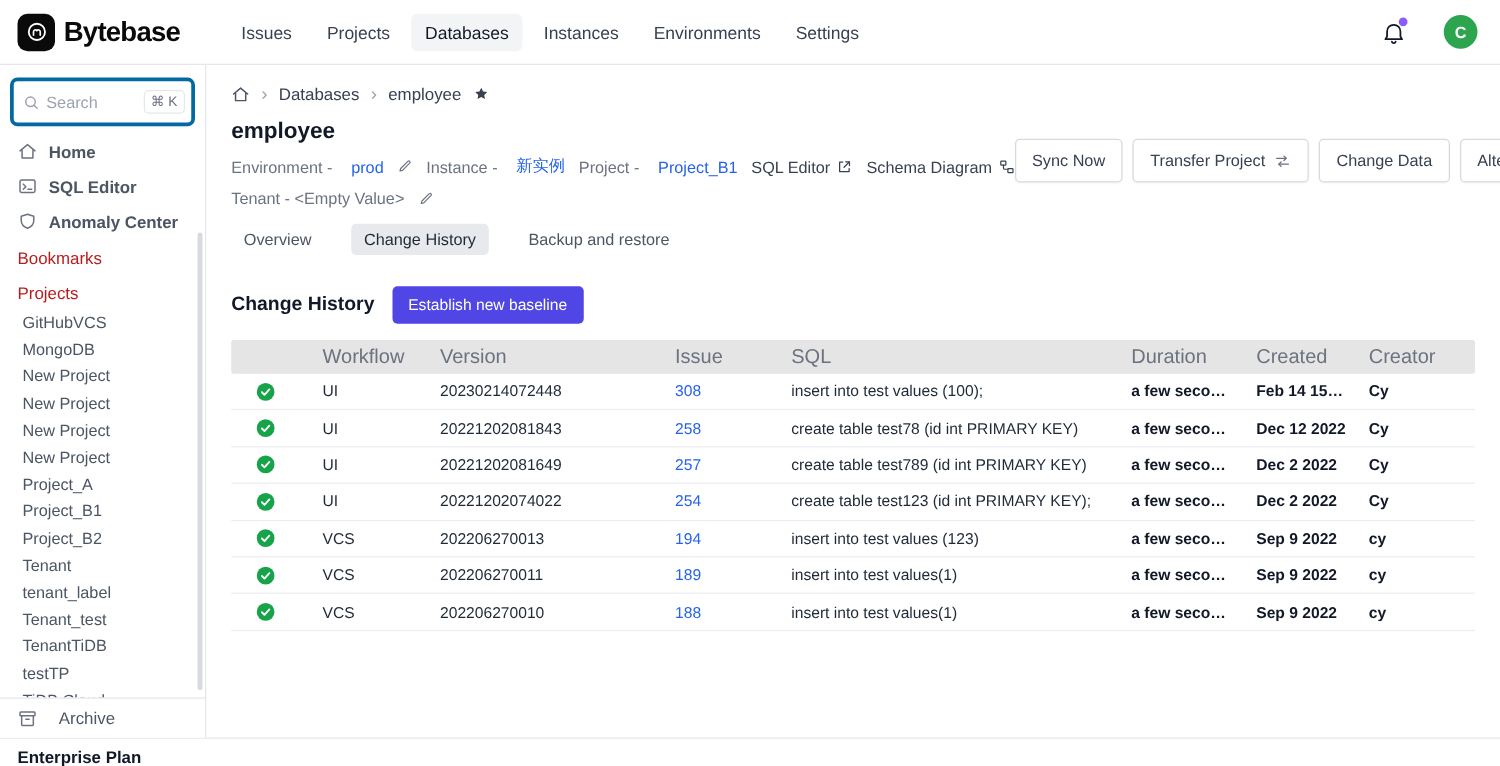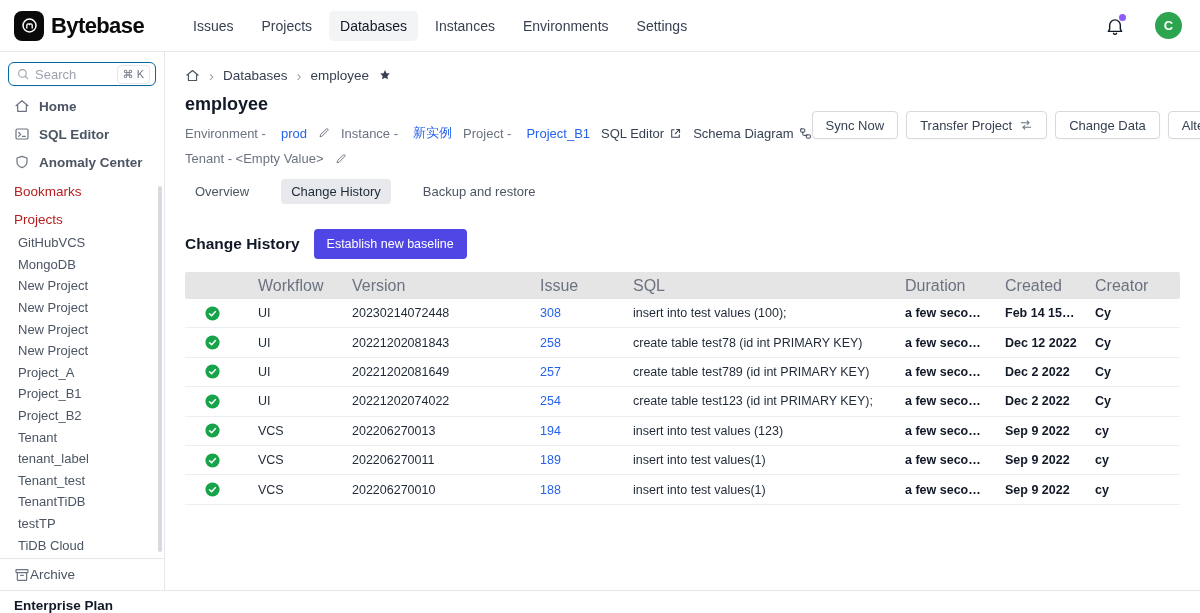--- a/index.html
+++ b/index.html
@@ -16,50 +16,50 @@
   .nav-item { font-size:14px; color:#374151; padding:7px 11px; border-radius:5px; cursor:pointer; white-space:nowrap; }
   .nav-item.active { background:#f3f4f6; color:#111827; }
   .topbar-spacer { flex:1; }
   .bell-wrap { position:relative; margin-right:18px; cursor:pointer; color:#111827; display:flex; }
   .bell-dot { position:absolute; top:-2px; right:-1px; width:7px; height:7px; border-radius:50%; background:#8b5cf6; }
   .avatar { width:27px; height:27px; border-radius:50%; background:var(--avatar,#2da44e); color:#fff; font-size:13px; font-weight:700; display:flex; align-items:center; justify-content:center; cursor:pointer; }
 
   
   .body { flex:1; min-height:0; display:flex; }
   .sidebar { width:165px; flex:0 0 165px; border-right:1px solid #e5e7eb; display:flex; flex-direction:column; position:relative; background:#fff; }
-  .search-box { margin:10px 8px 6px; height:24px; border:1px solid #0369a1; border-radius:6px; display:flex; align-items:center; gap:5px; padding:0 5px 0 7px; background:#fff; box-shadow:0 1px 2px rgba(0,0,0,.04); }
+  .search-box { margin:10px 8px 6px; height:39px; border:3px solid #0369a1; border-radius:6px; display:flex; align-items:center; gap:5px; padding:0 5px 0 7px; background:#fff; box-shadow:0 1px 2px rgba(0,0,0,.04); }
   .search-box svg { color:#9ca3af; flex:0 0 auto; }
   .search-input { border:0; outline:0; flex:1; min-width:0; font-size:13px; color:#374151; font-family:inherit; background:transparent; }
   .search-input::placeholder { color:#9ca3af; }
   .kbd { font-size:11px; color:#6b7280; border:1px solid #e5e7eb; border-radius:4px; padding:2px 5px; white-space:nowrap; background:#fff; }
   .side-item { display:flex; align-items:center; gap:9px; height:28px; padding:0 14px; font-size:13.5px; color:#4b5563; cursor:pointer;font-weight:bold; }
   .side-item svg { color:#6b7280; flex:0 0 auto; }
   .side-label { height:26px; display:flex; align-items:center; padding:0 14px; font-size:13.5px; color:#b91c1c; margin-top:2px; cursor:pointer; }
   .project-scroll { flex:1; min-height:0; overflow:hidden; }
   .proj-item { height:21.6px; display:flex; align-items:center; padding:0 14px 0 18px; font-size:13px; color:#4b5563; cursor:pointer; white-space:nowrap; }
   .scroll-thumb { position:absolute; right:2px; top:134px; width:4px; height:366px; border-radius:2px; background:#d7dade; }
-  .archive-row { border-top:1px solid #e5e7eb; height:32px; flex:0 0 32px; display:flex; align-items:center; gap:0; padding:0 14px; font-size:13.5px; color:#4b5563; cursor:pointer; }
+  .archive-row { border-top:1px solid #e5e7eb; height:32px; flex:0 0 32px; display:flex; align-items:center; gap:17px; padding:0 14px; font-size:13.5px; color:#4b5563; cursor:pointer; }
   .archive-row svg { color:#6b7280; }
 
   
   .main { flex:1; min-width:0; padding:12px 20px 0; overflow:hidden; }
   .breadcrumb { display:flex; align-items:center; gap:9px; font-size:13.5px; color:#374151; height:22px; }
   .crumb-home { color:#4b5563; cursor:pointer; display:flex; }
   .crumb-sep { color:#9ca3af; font-size:15px; line-height:1; }
   .crumb { cursor:pointer; white-space:nowrap; }
   .crumb-star { display:flex; color:#374151; cursor:pointer; }
   .page-head { display:flex; justify-content:space-between; align-items:flex-start; margin-top:8px; }
   .page-title { font-size:18px; font-weight:700; color:#111827; }
   .meta-row { display:flex; align-items:center; gap:11px; margin-top:9px; font-size:13px; color:#6b7280; }
   .meta-group { display:flex; align-items:center; gap:15px; white-space:nowrap; }
   .meta-link { color:var(--link,#2563eb); cursor:pointer; }
   .meta-action { color:#374151; font-weight:500; display:flex; align-items:center; gap:5px; cursor:pointer; white-space:nowrap; }
   .pencil { color:#6b7280; display:flex; cursor:pointer; }
   .actions { display:flex; gap:8px; padding-top:17px; }
-  .btn { height:28px; padding:0 13px; background:#fff; border:1px solid #d6d9de; border-radius:4px; font-size:13px; color:#374151; display:inline-flex; align-items:center; gap:7px; cursor:pointer; font-family:inherit; box-shadow:0 1px 2px rgba(0,0,0,.03); white-space:nowrap; }
+  .btn { height:35px; padding:0 13px; background:#fff; border:1px solid #d6d9de; border-radius:4px; font-size:13px; color:#374151; display:inline-flex; align-items:center; gap:7px; cursor:pointer; font-family:inherit; box-shadow:0 1px 2px rgba(0,0,0,.03); white-space:nowrap; }
   .btn svg { color:#6b7280; }
   .tabs { display:flex; align-items:center; gap:22px; margin-top:13px; }
   .tab { font-size:13px; color:#4b5563; padding:5px 10px; border-radius:4px; cursor:pointer; white-space:nowrap; }
   .tab.active { background:#e7e9ec; color:#1f2937; }
   .section-head { display:flex; align-items:center; gap:14px; margin-top:25px; }
   .section-title { font-size:15.5px; font-weight:700; color:#111827; }
   .baseline-btn { background:var(--accent,#4f46e5); color:#fff; border:0; border-radius:4px; font-size:12.5px; padding:8px 13px; cursor:pointer; font-family:inherit; }
 
   
   .table { margin-top:13px; }

